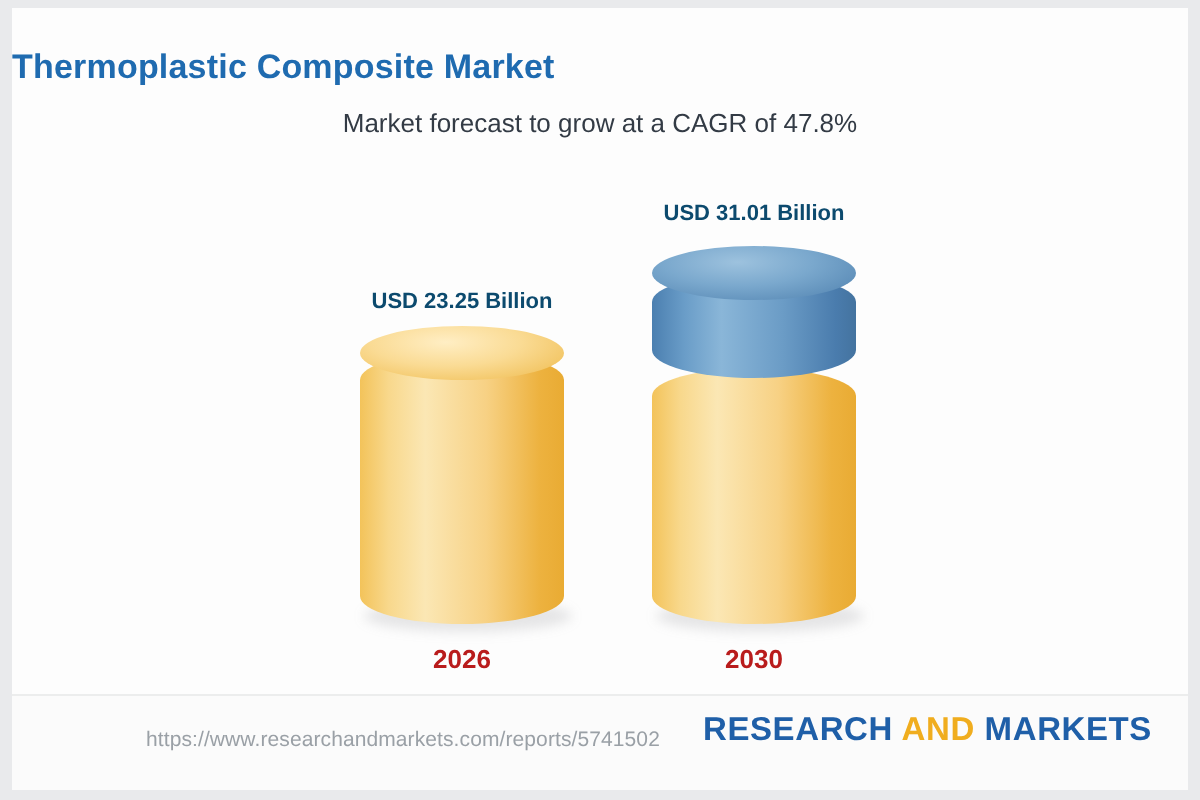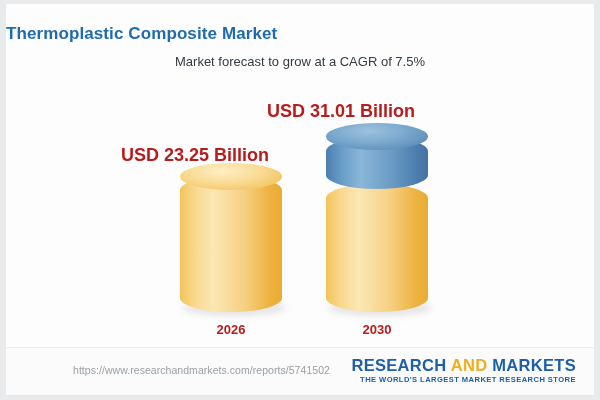--- a/index.html
+++ b/index.html
@@ -108,23 +108,24 @@
   .bar-shadow {
     position: absolute;
     border-radius: 50%;
     background: rgba(120,120,125,0.18);
     filter: blur(3px);
   }
 
   .bar-label {
     position: absolute;
     width: 220px;
-    font-size: 18px;
-    font-weight: bold;
-    color: #b91c1c;
+    text-align: center;
+    font-size: 11px;
+    font-weight: bold;
+    color: #0c4a6e;
     white-space: nowrap;
   }
   .cat-label {
     position: absolute;
     width: 220px;
     text-align: center;
     font-size: 13px;
     font-weight: bold;
     color: #b91c1c;
   }
@@ -176,21 +177,21 @@
 </head>
 <body>
 
 <div class="page">
   <div class="card">
 
     <div class="card-inner">
 
       <div class="title">Thermoplastic Composite Market</div>
 
-      <div class="subtitle">Market forecast to grow at a CAGR of 7.5%</div>
+      <div class="subtitle">Market forecast to grow at a CAGR of 47.8%</div>
 
       <div class="plot">
 
         <div>
 
           <div class="bar-label" style="left: 115px; top: 141px;">USD 23.25 Billion</div>
 
           <div class="bar-shadow" style="left: 176px; top: 296px; width: 104px; height: 16px;"></div>
 
           <div class="cyl cyl-yellow" style="left: 174px; top: 172px; width: 102px; height: 136px;"></div>
@@ -216,18 +217,17 @@
         </div>
 
       </div>
     </div>
 
     <div class="footer">
       <div class="footer-url">https://www.researchandmarkets.com/reports/5741502</div>
 
       <div class="logo">
         <div class="logo-main"><span>RESEARCH </span><span class="logo-and">AND</span><span> MARKETS</span></div>
-        <div class="logo-tag">THE WORLD'S LARGEST MARKET RESEARCH STORE</div>
       </div>
     </div>
 
   </div>
 </div>
 
 </body></html>

